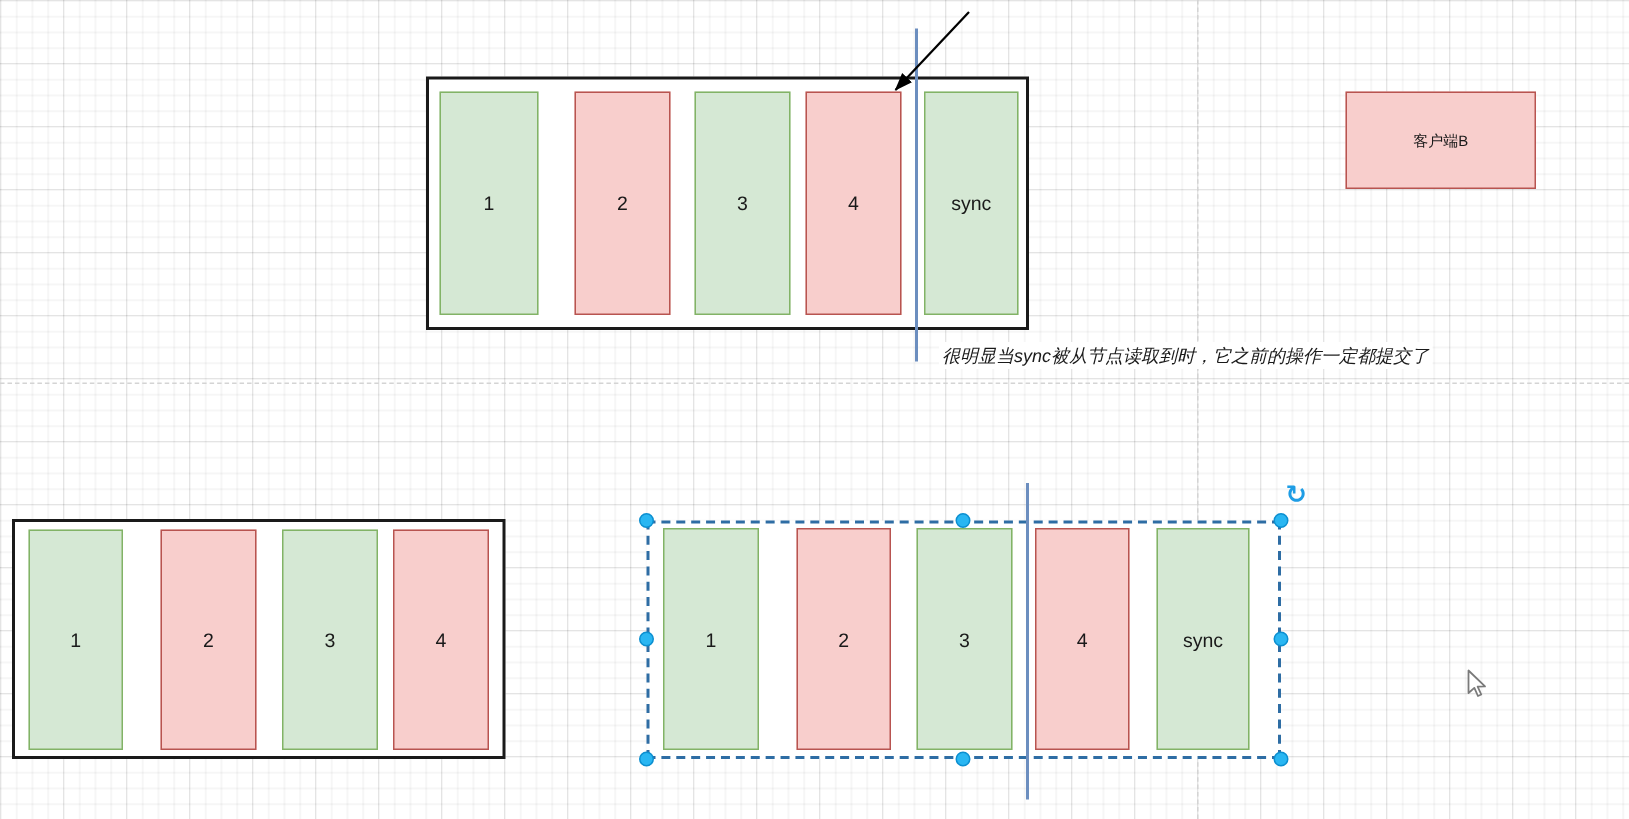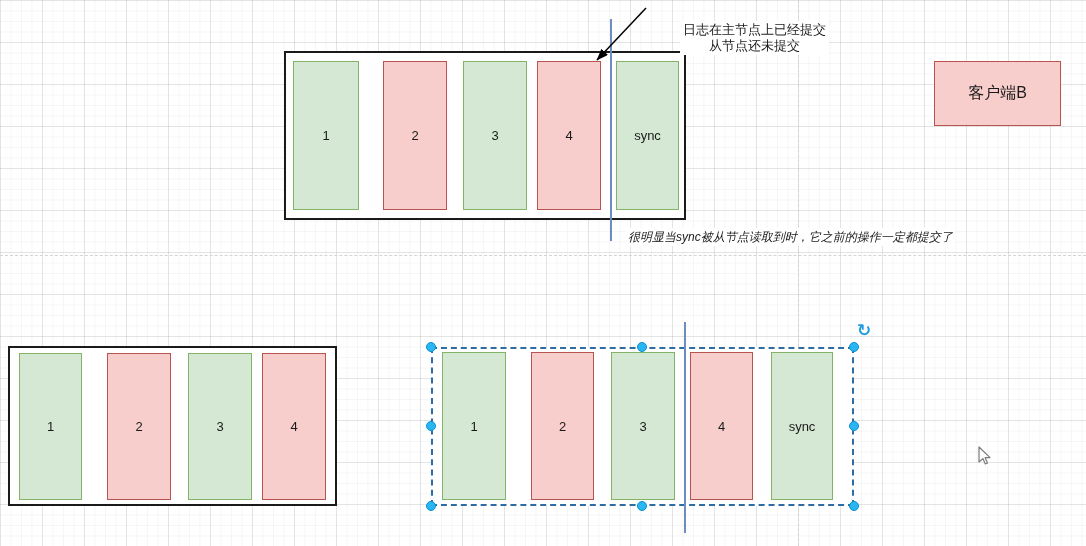--- a/index.html
+++ b/index.html
@@ -25,22 +25,21 @@
   .cell.green { background:#d5e8d4; border:1px solid #82b366; }
   .cell.red   { background:#f8cecc; border:1px solid #b85450; }
 
   .vline { position:absolute; width:2px; background:#6c8ebf; }
 
   .note { position:absolute; background:#fff; font-size:13px; line-height:16px; white-space:nowrap; padding:1px 2px; }
   .note.big { font-size:12px;font-style:italic; }
 
   .client {
     position:absolute; box-sizing:border-box; display:flex; align-items:center; justify-content:center;
-    font-size:16px;
-    margin-left:37px;
+    font-size:10px;
   }
   .client.red   { background:#f8cecc; border:1.5px solid #b85450; }
   .client.green { background:#d5e8d4; border:1.5px solid #82b366; }
 
   .selection {
     position:absolute; box-sizing:border-box; background:#fff;
     border:2px dashed #2e6da4;
   }
   .handle {
     position:absolute; width:10px; height:10px; border-radius:50%;
@@ -72,24 +71,20 @@
 
   <svg class="overlay-svg" style="left:560px;top:0;width:120px;height:80px" viewBox="0 0 120 80">
     <defs>
       <marker id="ah" markerWidth="10" markerHeight="8" refX="7.5" refY="3" orient="auto">
         <path d="M0,0 L8,3 L0,6 Z" fill="#000"></path>
       </marker>
     </defs>
     <line x1="86" y1="8" x2="37" y2="60" stroke="#000" stroke-width="1.5" marker-end="url(#ah)"></line>
   </svg>
 
-  <div class="note" style="left:680px;top:21px;width:145px;text-align:center">
-    <div>日志在主节点上已经提交</div>
-    <div>从节点还未提交</div>
-  </div>
 
   <div class="client red" style="left:897px;top:61px;width:127px;height:65px">客户端B</div>
 
   <div class="note big" style="left:626px;top:228px">很明显当sync被从节点读取到时，它之前的操作一定都提交了</div>
 
   <div class="frame" style="left:8px;top:346px;width:329px;height:160px">
     <div class="cell green" style="left:9px;top:5px;width:63px;height:147px">1</div>
     <div class="cell red" style="left:97px;top:5px;width:64px;height:147px">2</div>
     <div class="cell green" style="left:178px;top:5px;width:64px;height:147px">3</div>
     <div class="cell red" style="left:252px;top:5px;width:64px;height:147px">4</div>

